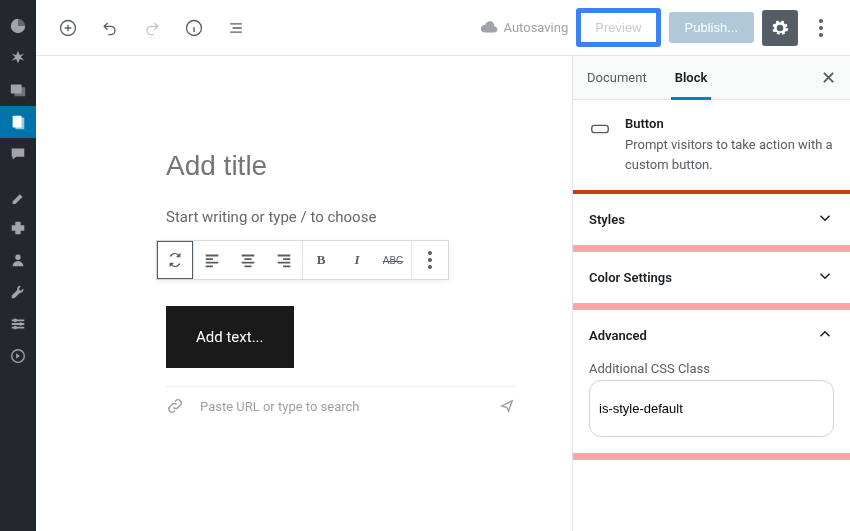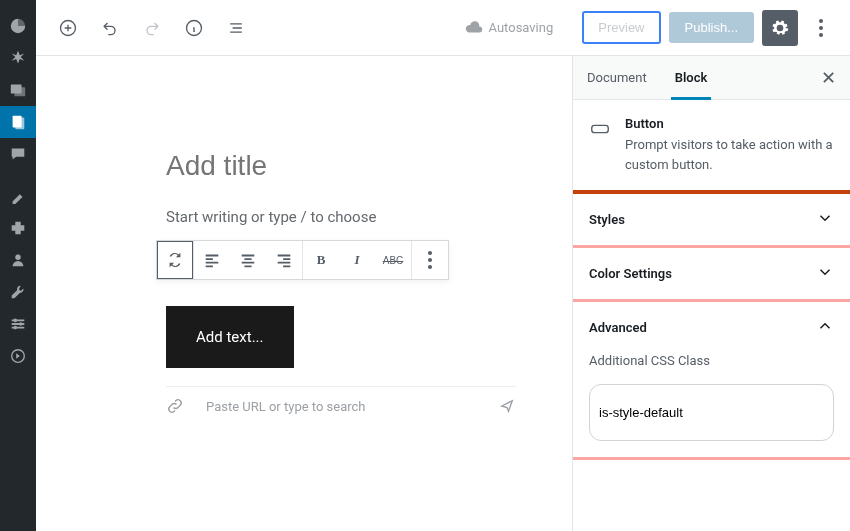--- a/index.html
+++ b/index.html
@@ -11,60 +11,60 @@
 .wp-sidebar-item.active::after { content:""; position:absolute; right:-6px; top:50%; transform:translateY(-50%); border:6px solid transparent; border-left-color:#0073aa; }
 .wp-sidebar-item svg { width: 18px; height: 18px; fill: currentColor; }
 .editor { flex: 1; display: flex; flex-direction: column; background: #fff; min-width: 0; }
 .topbar { height: 56px; border-bottom: 1px solid #e2e4e7; display: flex; align-items: center; padding: 0 14px; gap: 6px; }
 .topbar-left { display: flex; align-items: center; gap: 6px; }
 .topbar-btn { width: 36px; height: 36px; display: flex; align-items: center; justify-content: center; background: none; border: none; border-radius: 4px; cursor: pointer; color: #555d66; }
 .topbar-btn svg { width: 20px; height: 20px; stroke: currentColor; fill: none; stroke-width: 1.6; }
 .topbar-btn.disabled { color: #c0c4c9; cursor: default; }
 .topbar-right { margin-left: auto; display: flex; align-items: center; gap: 8px; }
 .autosave { display: flex; align-items: center; gap: 6px; color: #9ea3a8; font-size: 13px; }
-.preview-btn { border: 2px solid #3b82f6; background: #fff; color: #c8ccd0; padding: 7px 14px; border-radius: 3px; font-size: 13px; cursor: default; margin-left: 21px; }
+.preview-btn { border: 5px solid #3b82f6; background: #fff; color: #c8ccd0; padding: 7px 14px; border-radius: 3px; font-size: 13px; cursor: default; }
 .publish-btn { background: #b0c9d8; color: #fff; border: none; padding: 8px 16px; border-radius: 3px; font-size: 13px; cursor: pointer; }
 .gear-btn { width: 36px; height: 36px; background: #555d66; color: #fff; border: none; border-radius: 3px; display: flex; align-items: center; justify-content: center; cursor: pointer; }
 .gear-btn svg { width: 20px; height: 20px; fill: currentColor; }
 .more-btn { width: 30px; height: 36px; background: none; border: none; color: #555d66; display: flex; align-items: center; justify-content: center; cursor: pointer; }
 .dots { display: flex; flex-direction: column; gap: 3px; }
 .dots span { width: 4px; height: 4px; background: currentColor; border-radius: 50%; }
 .main { flex: 1; display: flex; min-height: 0; }
 .content { flex: 1; padding: 40px 10px 10px 10px; position: relative; overflow: hidden; }
 .title-input { font-size: 28px; color: #8f9498; border: none; outline: none; width: 100%; padding: 4px 0; margin-left: 120px; margin-top: 50px; font-weight: 400; }
 .prompt-text { color: #64696e; font-size: 15px; margin-left: 120px; margin-top: 22px; }
 .block-toolbar { margin-left: 110px; margin-top: 14px; display: inline-flex; border: 1px solid #d6d9dc; background: #fff; box-shadow: 0 2px 6px rgba(0,0,0,0.06); }
 .tb-group { display: flex; border-right: 1px solid #e2e4e7; }
 .tb-group:last-child { border-right: none; }
 .tb-btn { width: 36px; height: 38px; display: flex; align-items: center; justify-content: center; background: none; border: none; cursor: pointer; color: #555d66; font-size: 13px; }
 .tb-btn.active { box-shadow: inset 0 0 0 1px #555d66; }
 .tb-btn svg { width: 18px; height: 18px; fill: currentColor; }
 .tb-btn .txt { font-weight: 600; font-family: Georgia, serif; }
 .tb-btn .abc { font-size: 10px; text-decoration: line-through; }
 .button-block { margin-left: 120px; margin-top: 26px; background: #1a1a1a; color: #fff; padding: 22px 30px; display: inline-block; font-weight: 400; font-size: 15px; }
-.url-row { margin-left: 120px; margin-top: 18px; display: flex; align-items: center; gap: 22px; color: #9ca0a5; font-size: 13px; width: 350px; border-top: 1px solid #eceef0; padding-top: 10px; }
+.url-row { margin-left: 120px; margin-top: 18px; display: flex; align-items: center; gap: 16px; color: #9ca0a5; font-size: 13px; width: 350px; border-top: 1px solid #eceef0; padding-top: 10px; }
 .url-row .submit { margin-left: auto; }
 .url-row svg { width: 18px; height: 18px; stroke: currentColor; fill: none; stroke-width: 1.8; }
 .inspector { width: 278px; border-left: 1px solid #e2e4e7; background: #fff; display: flex; flex-direction: column; overflow-y: auto; }
 .tabs { display: flex; align-items: center; border-bottom: 1px solid #e2e4e7; background: #f8f9f9; font-size: 13px; }
 .tab { padding: 14px 14px; color: #555d66; cursor: pointer; }
 .tab.active { color: #191e23; font-weight: 600; position: relative; }
 .tab.active::after { content: ""; position: absolute; left: 10px; right: 10px; bottom: -1px; height: 3px; background: #0085ba; }
 .tabs .close { margin-left: auto; padding: 0 14px; color: #555d66; cursor: pointer; font-size: 18px; }
 .block-info { padding: 16px; display: flex; gap: 12px; border-bottom: 4px solid #c2410c; }
 .block-icon { width: 24px; height: 24px; flex-shrink: 0; margin-top: 2px; }
 .block-icon svg { width: 22px; height: 22px; stroke: #555d66; fill: none; stroke-width: 1.5; }
 .block-title { font-size: 13px; font-weight: 600; color: #191e23; }
 .block-desc { font-size: 13px; color: #555d66; margin-top: 4px; line-height: 1.5; }
-.panel { border-bottom: 3px solid #fca5a5; }
+.panel { border-bottom: 7px solid #fca5a5; }
 .panel-head { display: flex; align-items: center; padding: 15px 16px; cursor: pointer; font-size: 13px; font-weight: 600; color: #191e23; }
 .panel-head .chev { margin-left: auto; }
 .panel-head svg { width: 18px; height: 18px; stroke: #191e23; fill: none; stroke-width: 2; }
 .panel-body { padding: 0 16px 16px; font-size: 13px; }
-.field-label { color: #555d66; margin-bottom: 16px; display: block; }
+.field-label { color: #555d66; margin-bottom: 4px; display: block; }
 .text-input { width: 100%; padding: 20px 9px; border: 1px solid #d0d4d8; border-radius: 12px; font-size: 13px; outline: none; }
 </style>
 </head>
 <body>
 
 <div class="app">
 
   <div class="wp-sidebar">
     <div class="wp-sidebar-item">
         <svg viewBox="0 0 20 20">

